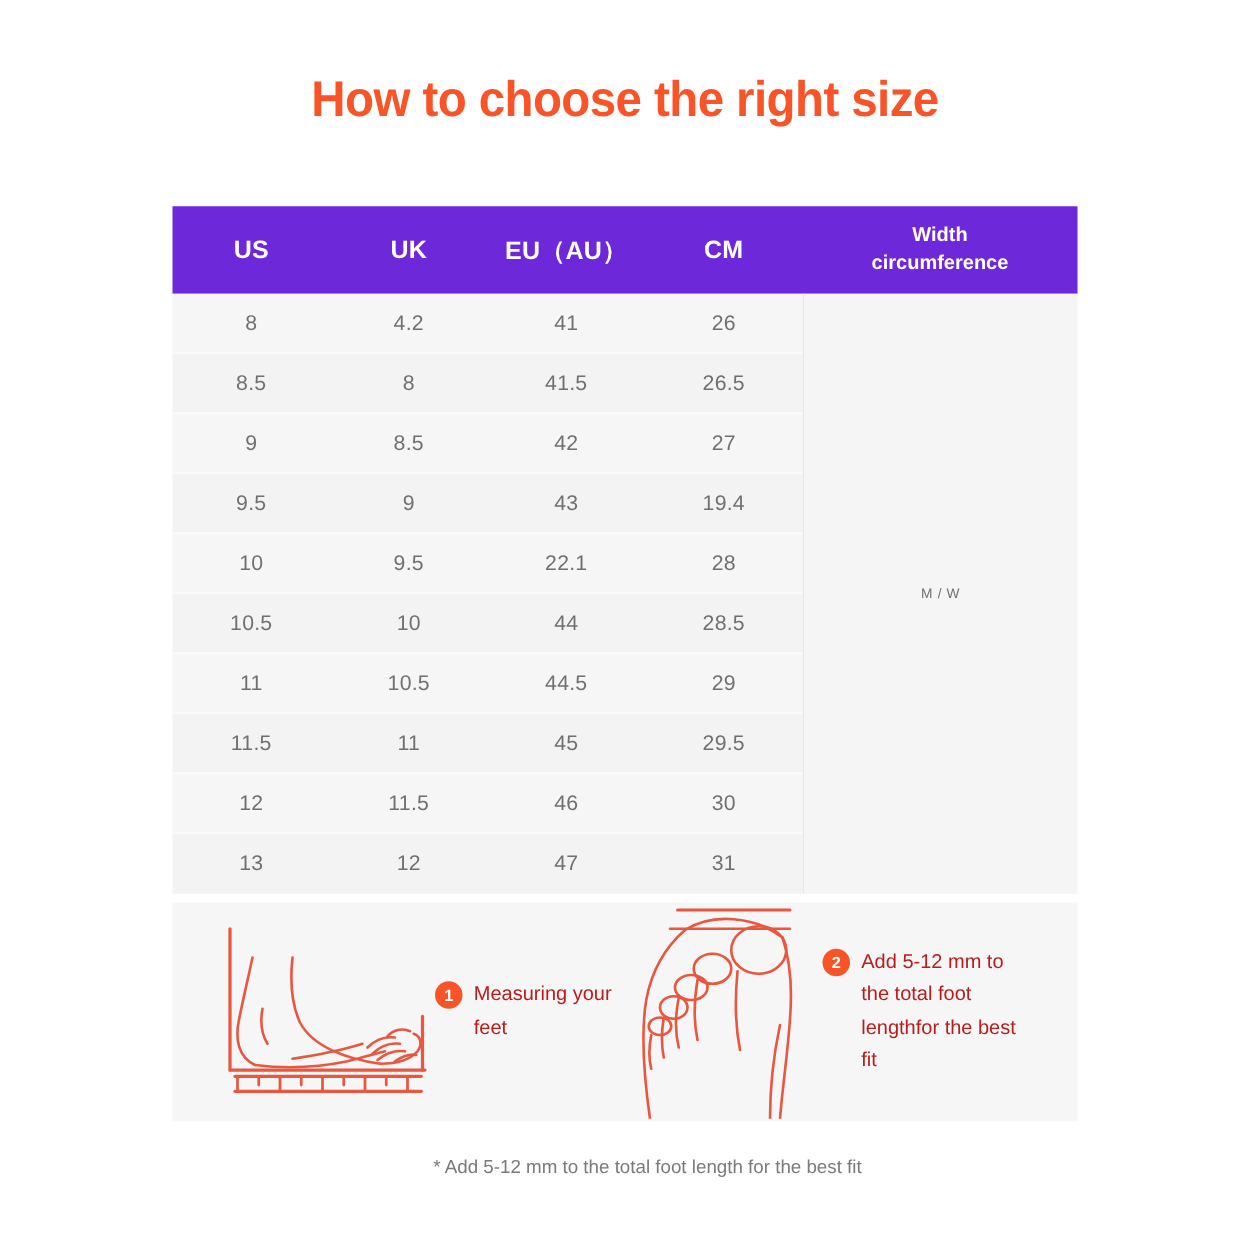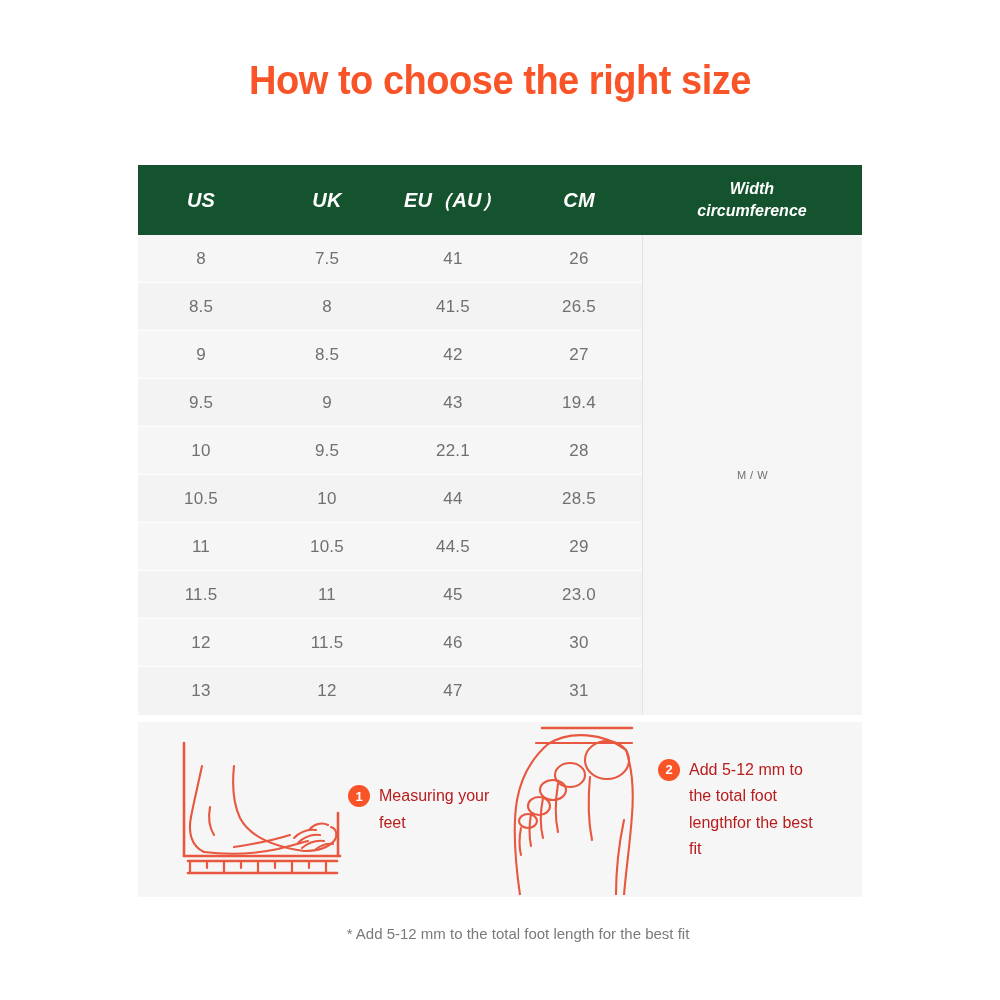--- a/index.html
+++ b/index.html
@@ -37,23 +37,22 @@
   
   .table-wrap {
     position: absolute;
     left: 138px;
     top: 165px;
     width: 724px;
   }
 
   .thead {
     display: flex;
-    background: #14532d;
+    background: #6d28d9;
     height: 70px;
-    font-style: italic;
   }
 
   .thead .left-group {
     display: flex;
     width: 504px;
   }
 
   .thead .left-group .th {
     flex: 1 1 0;
     display: flex;
@@ -202,21 +201,21 @@
           <div>circumference</div>
         </div>
       </div>
     </div>
 
     <div class="tbody">
       <div class="rows-col">
 
         <div class="row">
           <div class="td">8</div>
-          <div class="td">7.5</div>
+          <div class="td">4.2</div>
           <div class="td">41</div>
           <div class="td">26</div>
         </div>
 
         <div class="row alt">
           <div class="td">8.5</div>
           <div class="td">8</div>
           <div class="td">41.5</div>
           <div class="td">26.5</div>
         </div>
@@ -253,21 +252,21 @@
           <div class="td">11</div>
           <div class="td">10.5</div>
           <div class="td">44.5</div>
           <div class="td">29</div>
         </div>
 
         <div class="row alt">
           <div class="td">11.5</div>
           <div class="td">11</div>
           <div class="td">45</div>
-          <div class="td">23.0</div>
+          <div class="td">29.5</div>
         </div>
 
         <div class="row">
           <div class="td">12</div>
           <div class="td">11.5</div>
           <div class="td">46</div>
           <div class="td">30</div>
         </div>
 
         <div class="row alt">

